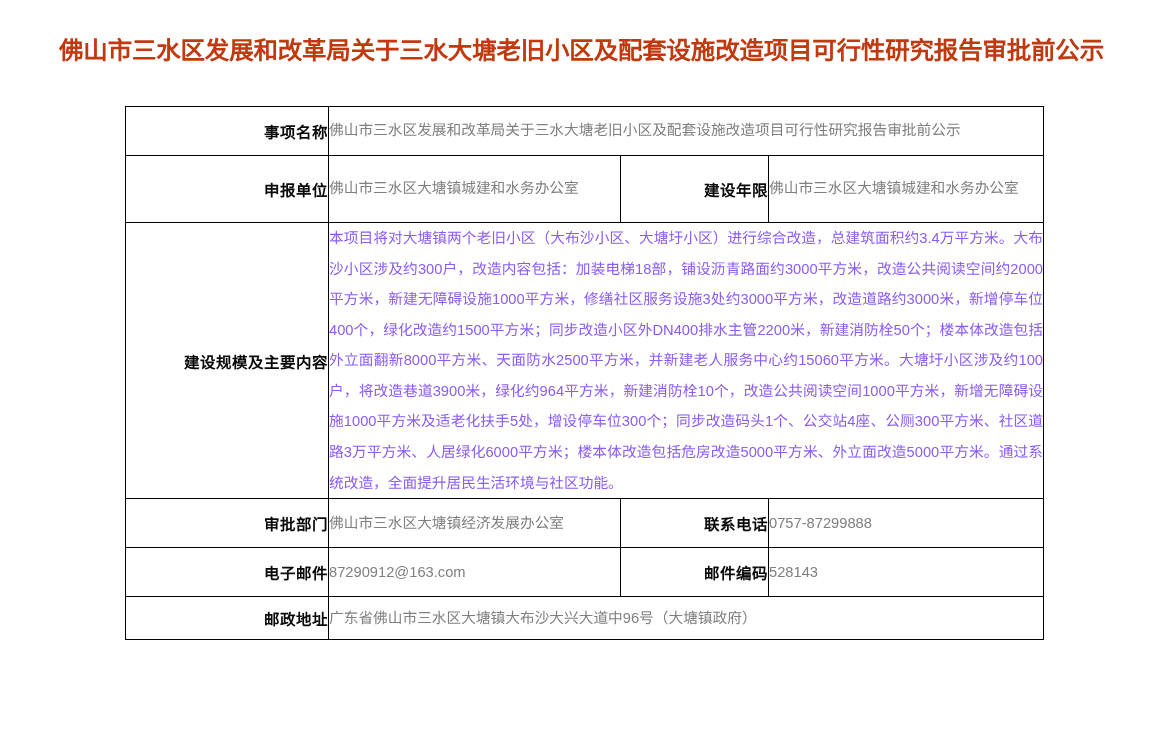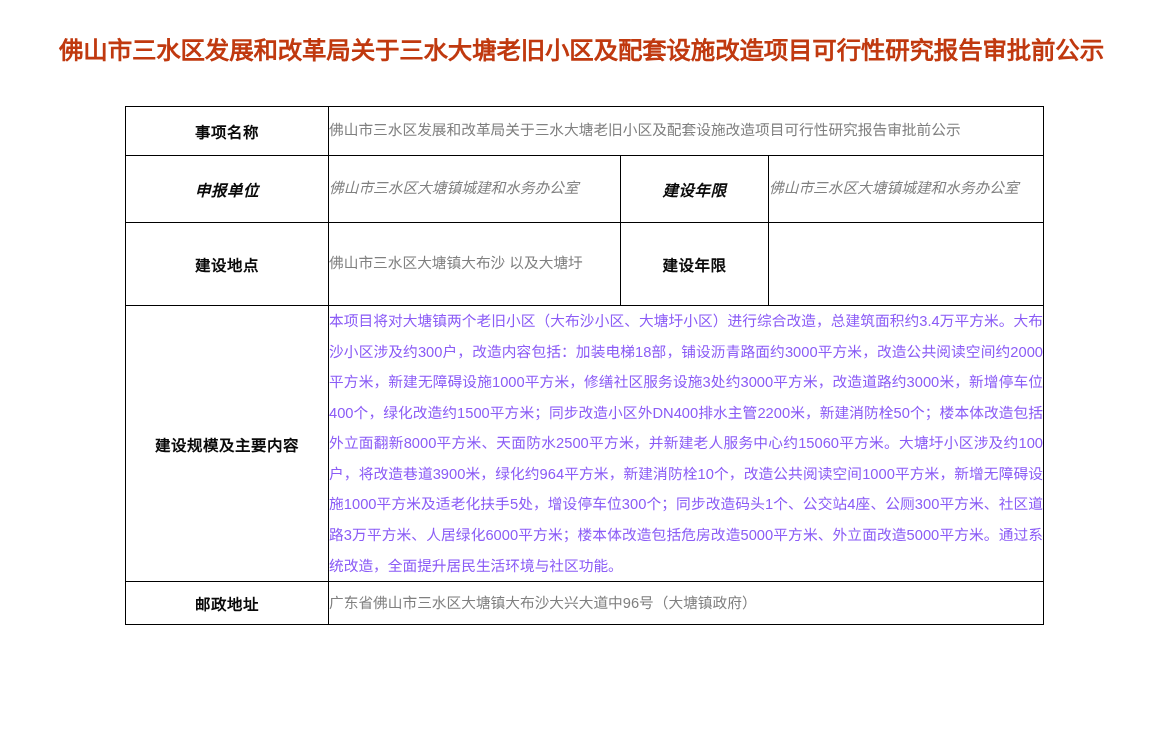--- a/index.html
+++ b/index.html
@@ -42,21 +42,21 @@
     table-layout: fixed;
   }
 
   .info-table td {
     border: 1.6px solid #000000;
     vertical-align: middle;
     padding: 0;
   }
 
   .label-cell {
-    text-align: center;
+    text-align: right;
     font-weight: bold;
     color: #0a0a0a;
     font-size: 15.5px;
     letter-spacing: 0.5px;
     padding: 8px 6px;
   }
 
   .value-cell {
     color: #808080;
     font-size: 14.7px;
@@ -81,21 +81,21 @@
   }
 
   
   col.c-label   { width: 203px; }
   col.c-val1    { width: 292px; }
   col.c-label2  { width: 148px; }
   col.c-val2    { width: 275px; }
 
   
   tr.r-name   td { height: 48px; }
-  tr.r-unit   td { height: 66px; font-style: italic; }
+  tr.r-unit   td { height: 66px; }
   tr.r-place  td { height: 64px; }
   tr.r-invest td { height: 48px; }
   tr.r-scale  td { height: 248px; }
   tr.r-dept   td { height: 48px; }
   tr.r-mail   td { height: 48px; }
   tr.r-addr   td { height: 42px; }
 </style>
 </head>
 <body>
 
@@ -114,33 +114,39 @@
       <td class="value-cell" colspan="3">佛山市三水区发展和改革局关于三水大塘老旧小区及配套设施改造项目可行性研究报告审批前公示</td>
     </tr>
 
     <tr class="r-unit">
       <td class="label-cell">申报单位</td>
       <td class="value-cell">佛山市三水区大塘镇城建和水务办公室</td>
       <td class="label-cell">建设年限</td>
       <td class="value-cell">佛山市三水区大塘镇城建和水务办公室</td>
     </tr>
 
-    <tr class="r-place">
-      <td class="label-cell">建设地点</td>
-      <td class="value-cell">佛山市三水区大塘镇大布沙 以及大塘圩</td>
-      <td class="label-cell">建设年限</td>
-      <td class="value-cell empty-cell"></td>
-    </tr>
 
 
     <tr class="r-scale">
       <td class="label-cell">建设规模及主要内容</td>
       <td class="content-cell" colspan="3">本项目将对大塘镇两个老旧小区（大布沙小区、大塘圩小区）进行综合改造，总建筑面积约3.4万平方米。大布沙小区涉及约300户，改造内容包括：加装电梯18部，铺设沥青路面约3000平方米，改造公共阅读空间约2000平方米，新建无障碍设施1000平方米，修缮社区服务设施3处约3000平方米，改造道路约3000米，新增停车位400个，绿化改造约1500平方米；同步改造小区外DN400排水主管2200米，新建消防栓50个；楼本体改造包括外立面翻新8000平方米、天面防水2500平方米，并新建老人服务中心约15060平方米。大塘圩小区涉及约100户，将改造巷道3900米，绿化约964平方米，新建消防栓10个，改造公共阅读空间1000平方米，新增无障碍设施1000平方米及适老化扶手5处，增设停车位300个；同步改造码头1个、公交站4座、公厕300平方米、社区道路3万平方米、人居绿化6000平方米；楼本体改造包括危房改造5000平方米、外立面改造5000平方米。通过系统改造，全面提升居民生活环境与社区功能。</td>
     </tr>
 
+    <tr class="r-dept">
+      <td class="label-cell">审批部门</td>
+      <td class="value-cell">佛山市三水区大塘镇经济发展办公室</td>
+      <td class="label-cell">联系电话</td>
+      <td class="value-cell">0757-87299888</td>
+    </tr>
 
+    <tr class="r-mail">
+      <td class="label-cell">电子邮件</td>
+      <td class="value-cell">87290912@163.com</td>
+      <td class="label-cell">邮件编码</td>
+      <td class="value-cell">528143</td>
+    </tr>
 
     <tr class="r-addr">
       <td class="label-cell">邮政地址</td>
       <td class="value-cell" colspan="3">广东省佛山市三水区大塘镇大布沙大兴大道中96号（大塘镇政府）</td>
     </tr>
   </tbody>
 </table>
 
 </body></html>

